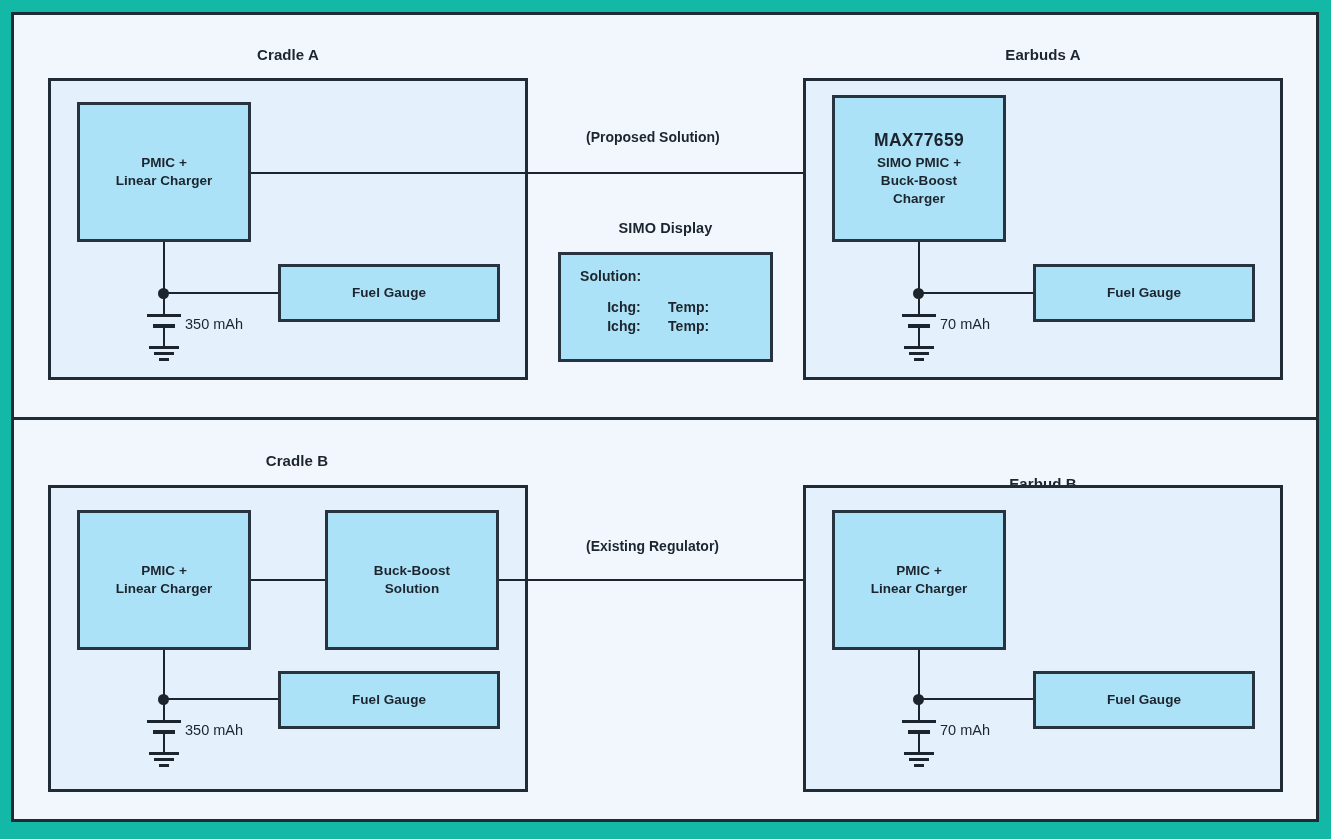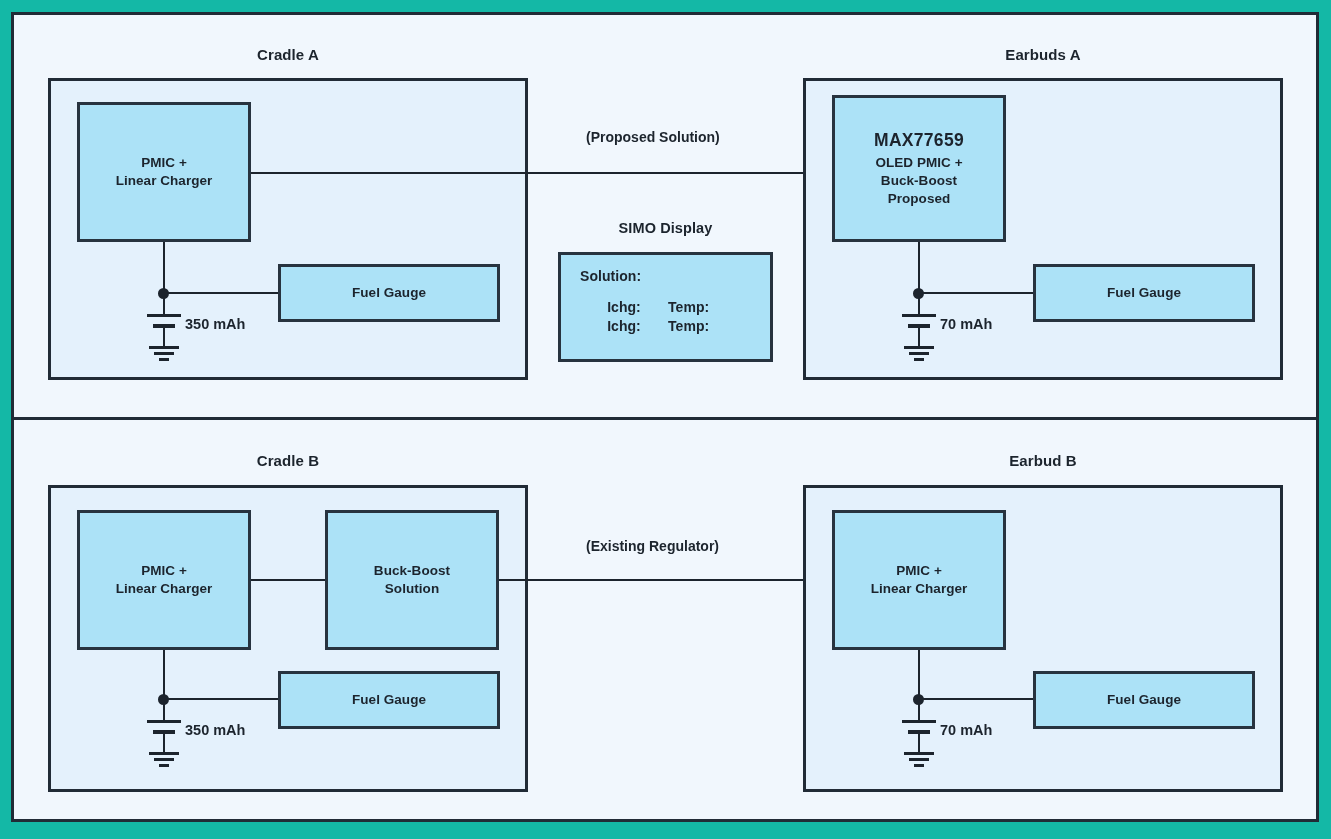--- a/index.html
+++ b/index.html
@@ -154,21 +154,21 @@
     height: 3px;
   }
   .ground .g1 { left: 0px;  width: 30px; top: 0px; }
   .ground .g2 { left: 5px;  width: 20px; top: 6px; }
   .ground .g3 { left: 10px; width: 10px; top: 12px; }
 
   
   .cap-label {
     position: absolute;
     font-size: 14.5px;
-    font-weight: bold;
+    font-weight: normal;
     color: #1c242d;
     white-space: nowrap;
   }
 
   
   .link-label {
     position: absolute;
     font-size: 14px;
     font-weight: bold;
     color: #1c242d;
@@ -236,23 +236,23 @@
       <span>Temp:</span>
     </div>
   </div>
 
   <div class="section-title" style="left:803px; top:46px; width:480px;">Earbuds A</div>
 
   <div class="panel" style="left:803px; top:78px; width:480px; height:302px;"></div>
 
   <div class="block" style="left:832px; top:95px; width:174px; height:147px;">
     <span class="line big">MAX77659</span>
-    <span class="line">OLED PMIC +</span>
+    <span class="line">SIMO PMIC +</span>
     <span class="line">Buck-Boost</span>
-    <span class="line">Proposed</span>
+    <span class="line">Charger</span>
   </div>
 
   <div class="wire-v" style="left:918px; top:242px; height:52px;"></div>
   <div class="junction" style="left:913px; top:288px;"></div>
   <div class="wire-h" style="left:919px; top:292px; width:115px;"></div>
 
   <div class="block" style="left:1033px; top:264px; width:222px; height:58px;">
     <span class="line">Fuel Gauge</span>
   </div>
 
@@ -262,21 +262,21 @@
     <span class="plate-short" style="top:10px;"></span>
   </div>
   <div class="wire-v" style="left:918px; top:324px; height:22px;"></div>
   <div class="ground" style="left:904px; top:346px; width:30px; height:16px;">
     <i class="g1"></i>
       <i class="g2"></i>
       <i class="g3"></i>
   </div>
   <div class="cap-label" style="left:940px; top:316px;">70 mAh</div>
 
-  <div class="section-title" style="left:48px; top:452px; width:480px;text-align:center;">Cradle B</div>
+  <div class="section-title" style="left:57px; top:452px; width:480px;text-align:center;">Cradle B</div>
 
   <div class="panel" style="left:48px; top:485px; width:480px; height:307px;"></div>
 
   <div class="block" style="left:77px; top:510px; width:174px; height:140px;">
     <span class="line">PMIC +</span>
     <span class="line">Linear Charger</span>
   </div>
 
   <div class="wire-h" style="left:251px; top:579px; width:74px;"></div>
 
@@ -303,21 +303,21 @@
     <i class="g1"></i>
       <i class="g2"></i>
       <i class="g3"></i>
   </div>
   <div class="cap-label" style="left:185px; top:722px;">350 mAh</div>
 
   <div class="link-label" style="left:586px; top:538px;">(Existing Regulator)</div>
   <div class="wire-h" style="left:499px; top:579px; width:318px;"></div>
   <div class="arrow-head" style="left:814px; top:573px;"></div>
 
-  <div class="section-title" style="left:803px; top:452px; width:480px;">Earbud B</div>
+  <div class="section-title" style="left:803px; top:475px; width:480px;">Earbud B</div>
 
   <div class="panel" style="left:803px; top:485px; width:480px; height:307px;"></div>
 
   <div class="block" style="left:832px; top:510px; width:174px; height:140px;">
     <span class="line">PMIC +</span>
     <span class="line">Linear Charger</span>
   </div>
 
   <div class="wire-v" style="left:918px; top:650px; height:52px;"></div>
   <div class="junction" style="left:913px; top:694px;"></div>

